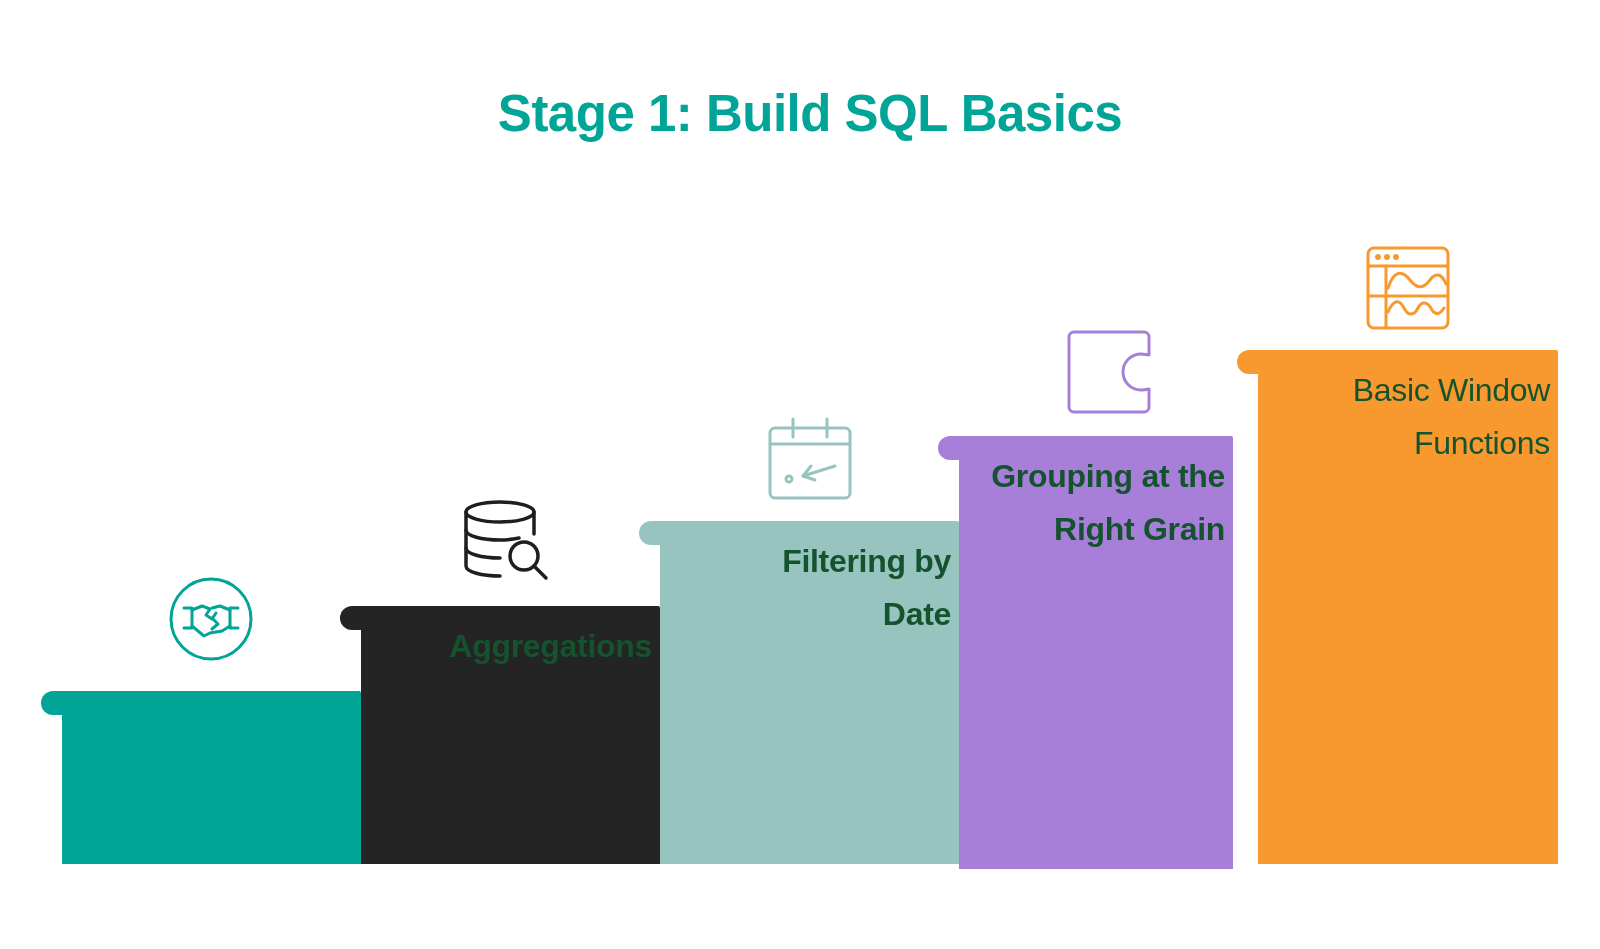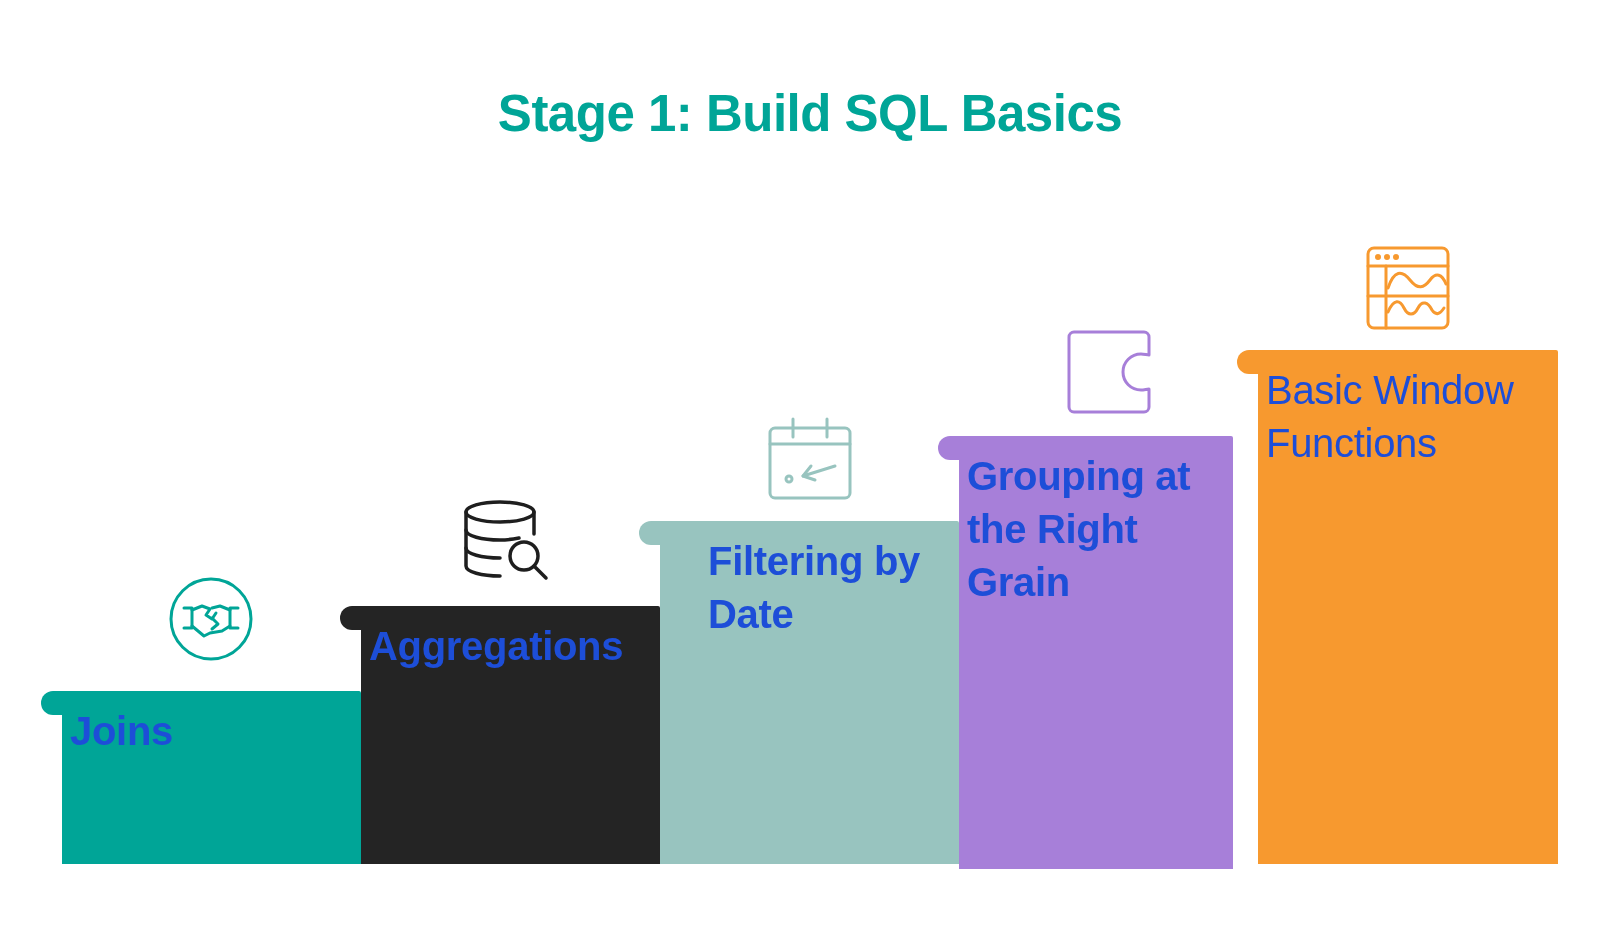--- a/index.html
+++ b/index.html
@@ -43,23 +43,23 @@
       top: 0;
       right: 0;
       bottom: 0;
       border-top-right-radius: 2px;
     }
     .step .label {
       position: absolute;
       left: 0;
       right: 0;
       top: 24px;
-      text-align: left;
-      color: #1d4ed8;
-      font-size: 40px;
+      text-align: right;
+      color: #14532d;
+      font-size: 32px;
       line-height: 53px;
       font-weight: bold;
       padding: 0 8px;
       letter-spacing: -0.3px;
     }
     .step .label.light {
       font-weight: normal;
     }
     .icon {
       position: absolute;
@@ -73,21 +73,20 @@
     }
   </style>
 </head>
 <body>
 
 <div class="title">Stage 1: Build SQL Basics</div>
 
 <div class="step" style="left:62px; width:299px; top:691px; bottom:85px;">
   <div class="tab" style="background:#00a597;"></div>
   <div class="body" style="background:#00a597;"></div>
-  <div class="label" style="top:14px;">Joins</div>
 </div>
 <div class="icon" style="left:168px; top:576px; width:86px; height:86px;">
   <svg viewBox="0 0 86 86" fill="none" stroke="#00a597" stroke-width="3" stroke-linecap="round" stroke-linejoin="round">
     <circle cx="43" cy="43" r="40"></circle>
     <path d="M16 32 h8 v20 h-8"></path>
     <path d="M70 32 h-8 v20 h8"></path>
     <path d="M24 34 l10 -4 l8 3 l-4 6 l6 4 l4 -6"></path>
     <path d="M62 34 l-10 -4 l-8 2"></path>
     <path d="M24 50 l12 10 l6 -3 l12 -2 l8 -5"></path>
     <path d="M44 42 l6 6 l-6 5"></path>

